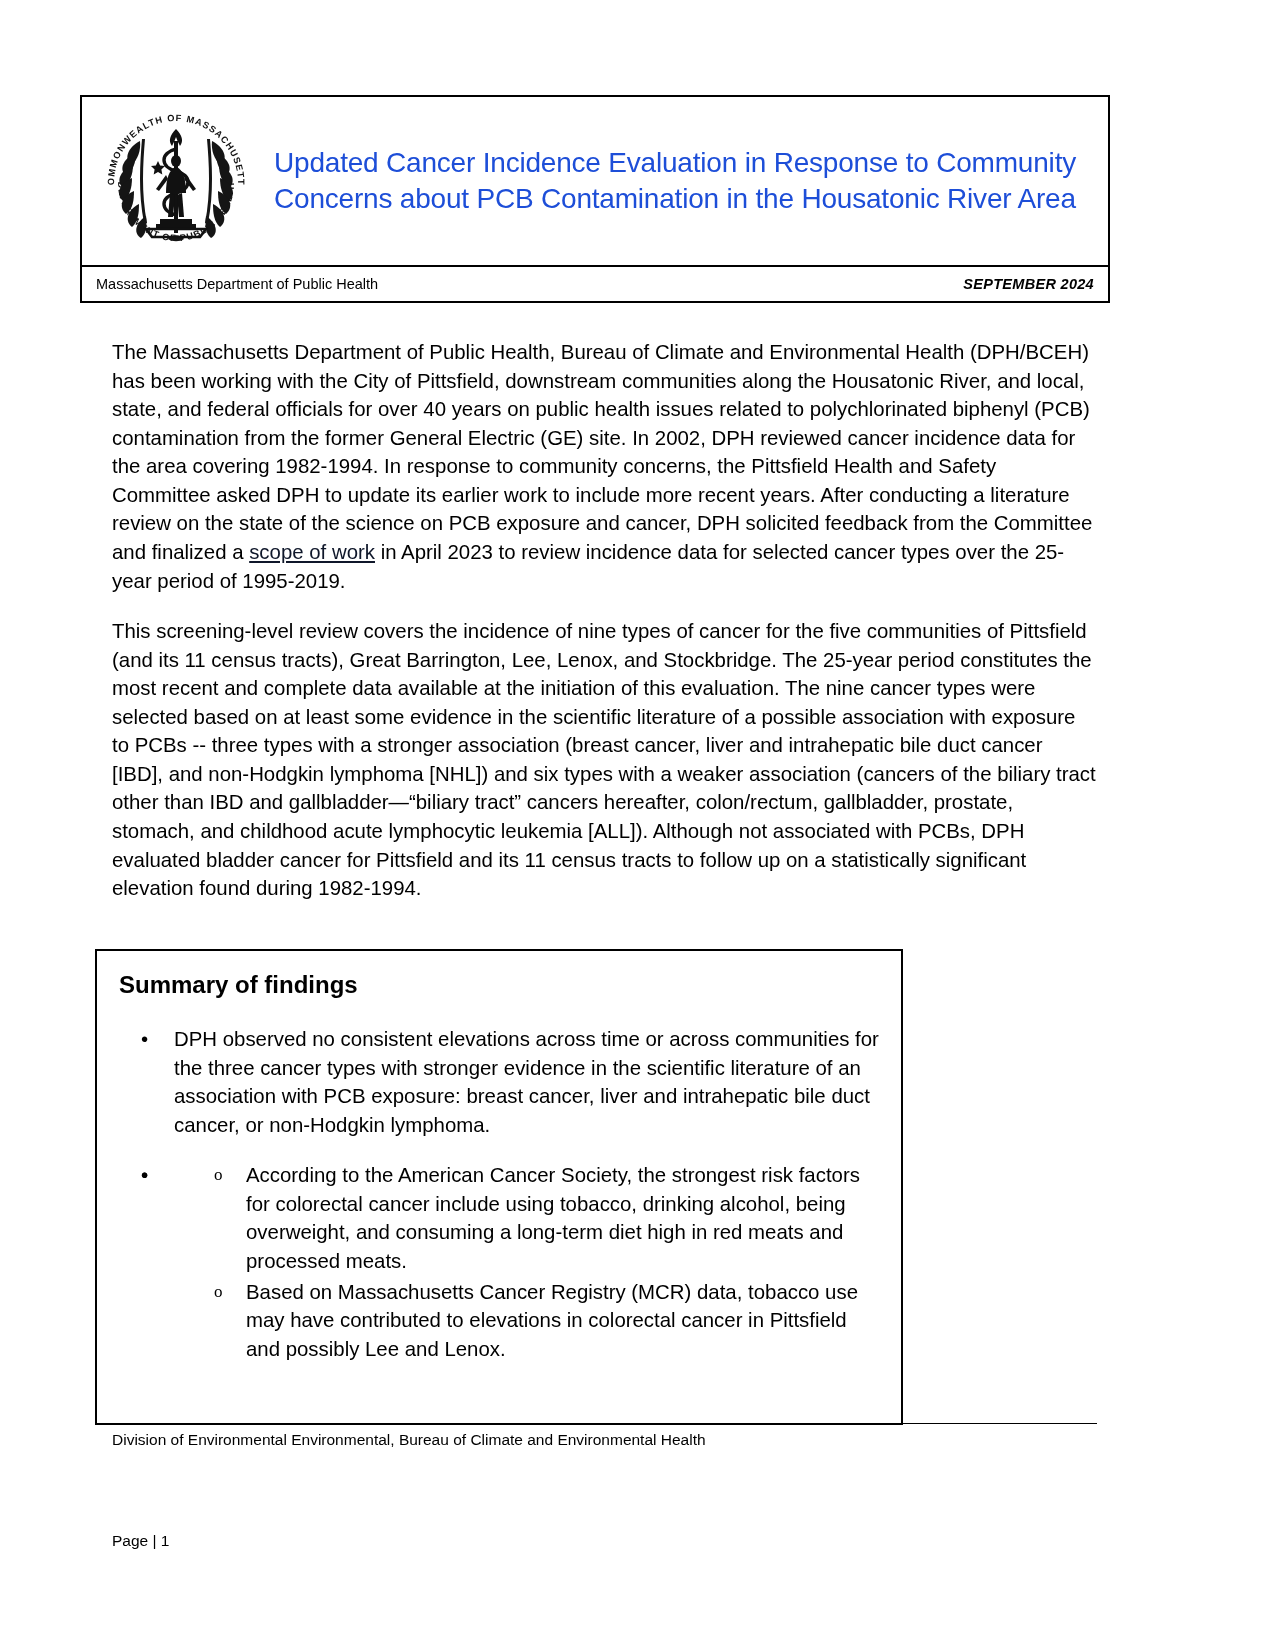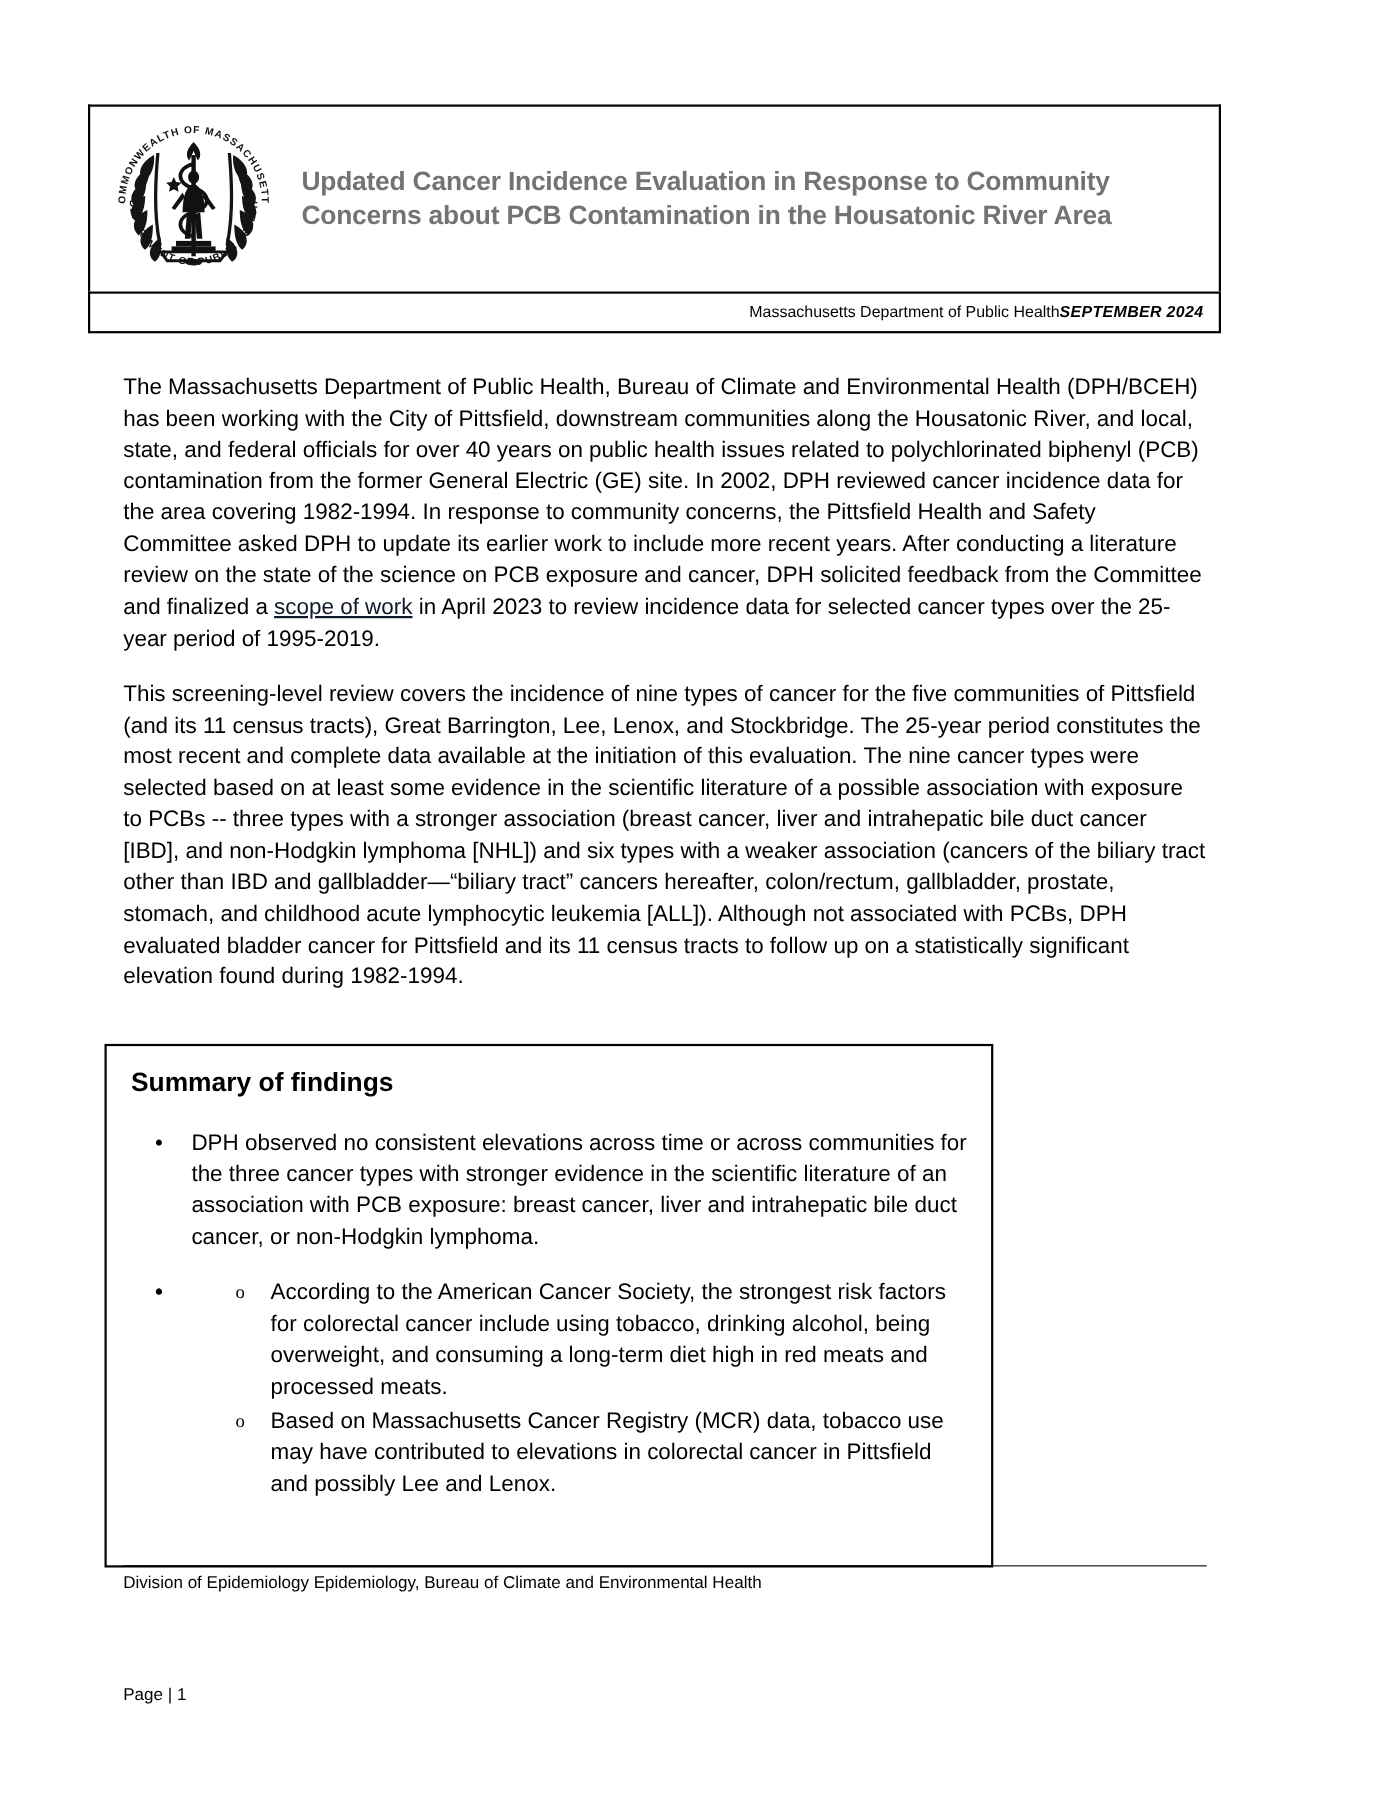--- a/index.html
+++ b/index.html
@@ -38,39 +38,39 @@
   .seal {
     width: 160px;
     height: 160px;
     margin-left: 14px;
     flex: 0 0 auto;
     position: relative;
   }
   .seal svg { display: block; }
 
   .header-title {
-    font-size: 24px;
-    font-weight: bold;
+    font-size: 28px;
+    font-weight: normal;
     line-height: 1.30;
-    color: #737373;
+    color: #1d4ed8;
     margin-left: 18px;
     letter-spacing: -0.2px;
   }
 
   .header-strip {
     position: absolute;
     left: 80px;
     top: 265px;
     width: 1030px;
     height: 38px;
     box-sizing: border-box;
     border: 2px solid #000;
     display: flex;
     align-items: center;
-    justify-content: flex-end;
+    justify-content: space-between;
     padding: 0 14px;
   }
   .dept-name {
     font-size: 14.5px;
   }
   .issue-date {
     font-size: 14.5px;
     font-style: italic;
     font-weight: bold;
     letter-spacing: 0.3px;
@@ -286,16 +286,16 @@
             <span class="bullet-o">o</span>
             <span>Based on Massachusetts Cancer Registry (MCR) data, tobacco use may have contributed to elevations in colorectal cancer in Pittsfield and possibly Lee and Lenox.</span>
           </li>
         </ul>
       </li>
 
     </ul>
   </div>
 
   <div class="footer-rule"></div>
-  <div class="footer-line1">Division of Epidemiology Epidemiology, Bureau of Climate and Environmental Health</div>
+  <div class="footer-line1">Division of Environmental Environmental, Bureau of Climate and Environmental Health</div>
   <div class="footer-line2">Page | 1</div>
 
 </div>
 
 </body></html>

